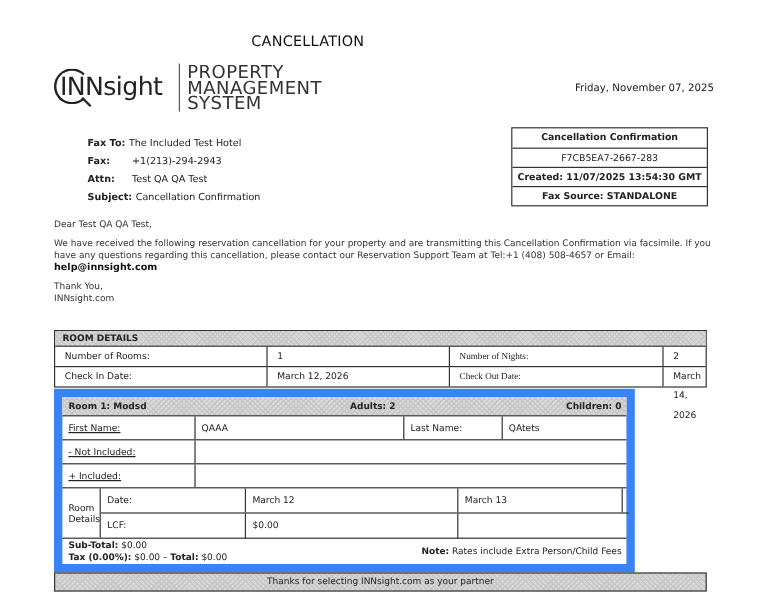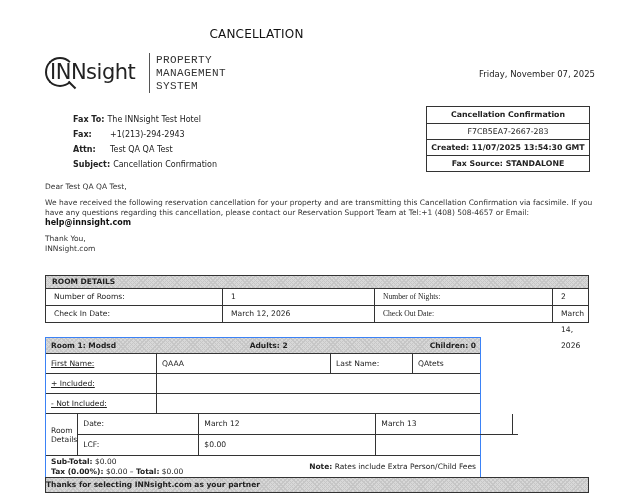--- a/index.html
+++ b/index.html
@@ -7,21 +7,21 @@
   body { font-family: "DejaVu Sans", sans-serif; color: #222; font-size: 8px; position: relative; }
 
   .title { position: absolute; top: 27px; left: 0; width: 513px; text-align: center; font-size: 12px; letter-spacing: 0.2px; color: #111; }
 
   .logo { position: absolute; left: 45px; top: 52px; height: 42px; display: flex; align-items: center; }
   .logo-mark { position: relative; width: 96px; height: 40px; }
   .logo-mark .ring { position: absolute; left: 0; top: 4px; width: 30px; height: 30px; border: 2px solid #222; border-radius: 50%; border-right-color: transparent; }
   .logo-mark .handle { position: absolute; left: 22px; top: 31px; width: 10px; height: 2px; background: #222; transform: rotate(45deg); }
   .logo-mark .word { position: absolute; left: 5px; top: 7px; font-size: 21px; font-family: "DejaVu Sans", sans-serif; color: #222; letter-spacing: -0.5px; }
   .logo-divider { width: 1px; height: 40px; background: #555; margin-left: 8px; margin-right: 6px; }
-  .logo-text { font-size: 11px; line-height: 13px; color: #333; letter-spacing: 0.4px; font-family: Liberation Mono, monospace; }
+  .logo-text { font-size: 15px; line-height: 13px; color: #333; letter-spacing: 0.4px; }
 
   .date { position: absolute; right: 40px; top: 69px; font-size: 8.5px; color: #222; }
 
   .fax-info { position: absolute; left: 45px; top: 112px; font-size: 8px; line-height: 15px; }
   .fax-row { display: flex; margin-left: 28px; }
   .fax-label { font-weight: bold; width: 37px; }
   .fax-label.wide { width: auto; margin-right: 3px; }
 
   .conf-box { position: absolute; left: 426px; top: 106px; width: 164px; border: 1px solid #333; }
   .conf-box div { height: 16px; line-height: 15px; text-align: center; font-size: 7.8px; border-top: 1px solid #333; }
@@ -34,21 +34,21 @@
 
   .hatched { background-color: #d8d8d8; background-image: repeating-linear-gradient(45deg, #c6c6c6 0 1px, transparent 1px 3px), repeating-linear-gradient(-45deg, #c6c6c6 0 1px, transparent 1px 3px); }
 
   .room-details { position: absolute; left: 45px; top: 275px; width: 544px; border: 1px solid #333; }
   .rd-head { height: 12px; line-height: 12px; padding-left: 6px; font-weight: bold; font-size: 7.5px; }
   .rd-row { display: flex; height: 17px; border-top: 1px solid #333; font-size: 7.6px; gap: 28px; }
   .rd-row div { line-height: 16px; padding-left: 8px; border-left: 1px solid #333; }
   .rd-row div:first-child { border-left: none; }
   .c1 { width: 148px; } .c2 { width: 124px; } .c3 { width: 150px; font-family: Liberation Serif, serif; } .c4 { flex: 1; }
 
-  .room1 { position: absolute; left: 45px; top: 337px; width: 436px; border: 1px solid #3b82f6; }
+  .room1 { position: absolute; left: 45px; top: 324px; width: 484px; border: 7px solid #3b82f6; }
   .r1-head { height: 15px; line-height: 15px; display: flex; font-weight: bold; font-size: 7.5px; padding: 0 4px 0 5px; }
   .r1-head .name { flex: 1; }
   .r1-head .adults { width: 180px; text-align: left; }
   .r1-row { display: flex; height: 20px; border-top: 1px solid #333; font-size: 7.6px; }
   .r1-row > div { line-height: 19px; padding-left: 5px; border-left: 1px solid #333; }
   .r1-row > div:first-child { border-left: none; text-decoration: underline; }
   .a1 { width: 110px; } .a2 { width: 174px; } .a3 { width: 82px; } .a4 { flex: 1; }
   .a-rest { flex: 1; }
 
   .rd-block { display: flex; border-top: 1px solid #333; height: 42px; font-size: 7.6px; }
@@ -59,21 +59,21 @@
   .g1 { width: 120px; } .g2 { width: 177px; border-left: 1px solid #333; } .g3 { width: 138px; border-left: 1px solid #333; } .g4 { flex: 1; }
   .gr.top { border-bottom: 1px solid #333; }
   .gr.top .g3 { border-right: 1px solid #333; }
   .gr.bot .g3 { width: 138px; }
 
   .totals { display: flex; border-top: 1px solid #333; height: 22px; font-size: 7.5px; padding: 0 4px 0 5px; }
   .totals .left { flex: 1; line-height: 10px; padding-top: 1px; }
   .totals .right { align-self: center; }
   .b { font-weight: bold; }
 
-  .footer { position: absolute; left: 45px; top: 477px; width: 544px; height: 16px; border: 1px solid #333; line-height: 14px; font-weight: bold; font-size: 7.5px; }
+  .footer { position: absolute; left: 45px; top: 477px; width: 544px; height: 16px; border: 1px solid #333; text-align: center; line-height: 14px; font-weight: normal; font-size: 7.5px; }
 </style>
 </head>
 <body>
 
 <div class="title">CANCELLATION</div>
 
 <div class="logo">
   <div class="logo-mark">
     <div class="ring"></div>
     <div class="handle"></div>
@@ -85,21 +85,21 @@
     <div>MANAGEMENT</div>
     <div>SYSTEM</div>
   </div>
 </div>
 
 <div class="date">Friday, November 07, 2025</div>
 
 <div class="fax-info">
   <div class="fax-row">
     <span class="fax-label wide">Fax To:</span>
-    <span>The INNsight Test Hotel</span>
+    <span>The Included Test Hotel</span>
   </div>
   <div class="fax-row">
     <span class="fax-label">Fax:</span>
     <span>+1(213)-294-2943</span>
   </div>
   <div class="fax-row">
     <span class="fax-label">Attn:</span>
     <span>Test QA QA Test</span>
   </div>
   <div class="fax-row">
@@ -145,25 +145,25 @@
     <span class="adults">Adults: 2</span>
     <span>Children: 0</span>
   </div>
   <div class="r1-row">
     <div class="a1">First Name:</div>
     <div class="a2">QAAA</div>
     <div class="a3">Last Name:</div>
     <div class="a4">QAtets</div>
   </div>
   <div class="r1-row">
+    <div class="a1">- Not Included:</div>
+    <div class="a-rest"></div>
+  </div>
+  <div class="r1-row">
     <div class="a1">+ Included:</div>
-    <div class="a-rest"></div>
-  </div>
-  <div class="r1-row">
-    <div class="a1">- Not Included:</div>
     <div class="a-rest"></div>
   </div>
   <div class="rd-block">
     <div class="lbl">Room Details</div>
     <div class="grid">
       <div class="gr top">
         <div class="g1">Date:</div>
         <div class="g2">March 12</div>
         <div class="g3">March 13</div>
         <div class="g4"></div>

